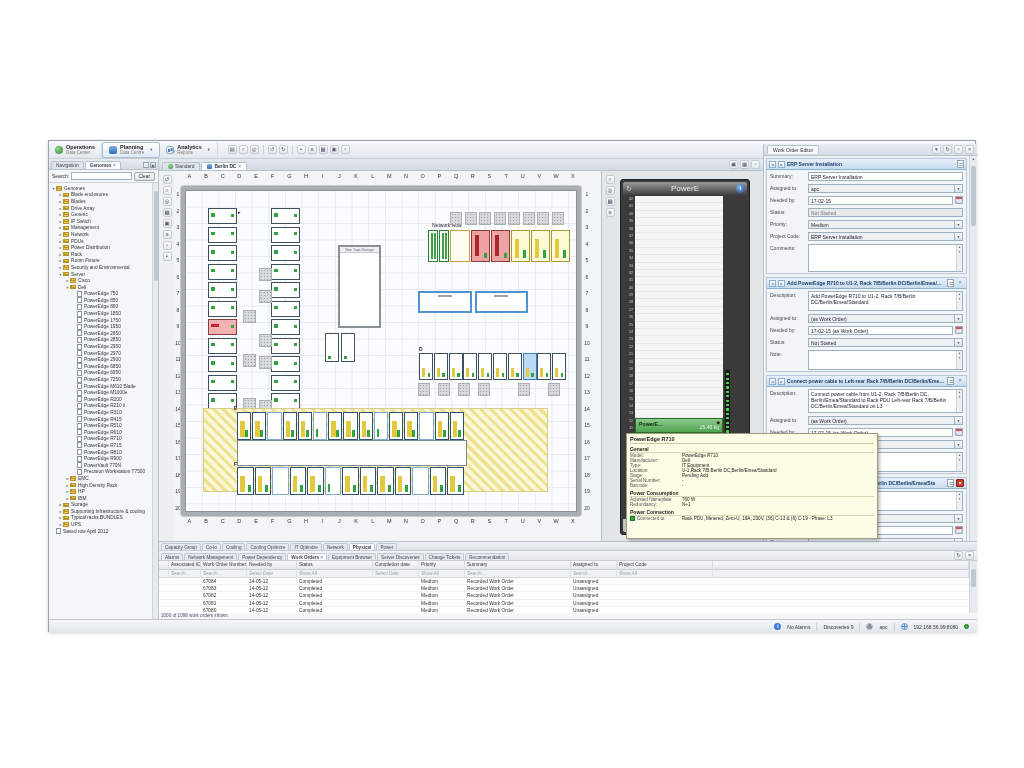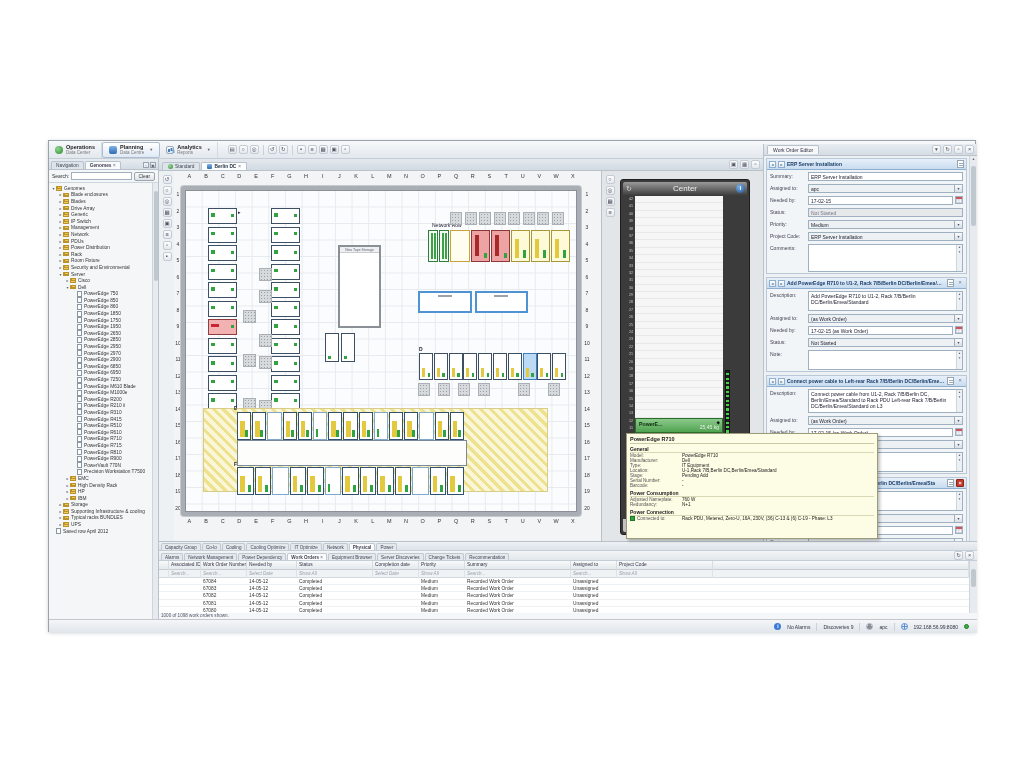--- a/index.html
+++ b/index.html
@@ -758,21 +758,21 @@
     <div id="elev-panel">
       <div id="elev-tools">
           <span class="tbi">○</span>
           <span class="tbi">◎</span>
           <span class="tbi">▦</span>
           <span class="tbi">≡</span>
         </div>
       <div id="rack">
         <div id="rack-header">
           <span id="rack-refresh">↻</span>
-          <span>Center</span>
+          <span>PowerE</span>
           <span id="rack-info">i</span>
         </div>
         <div id="unums">
             <span>42</span>
             <span>41</span>
             <span>40</span>
             <span>39</span>
             <span>38</span>
             <span>37</span>
             <span>36</span>

